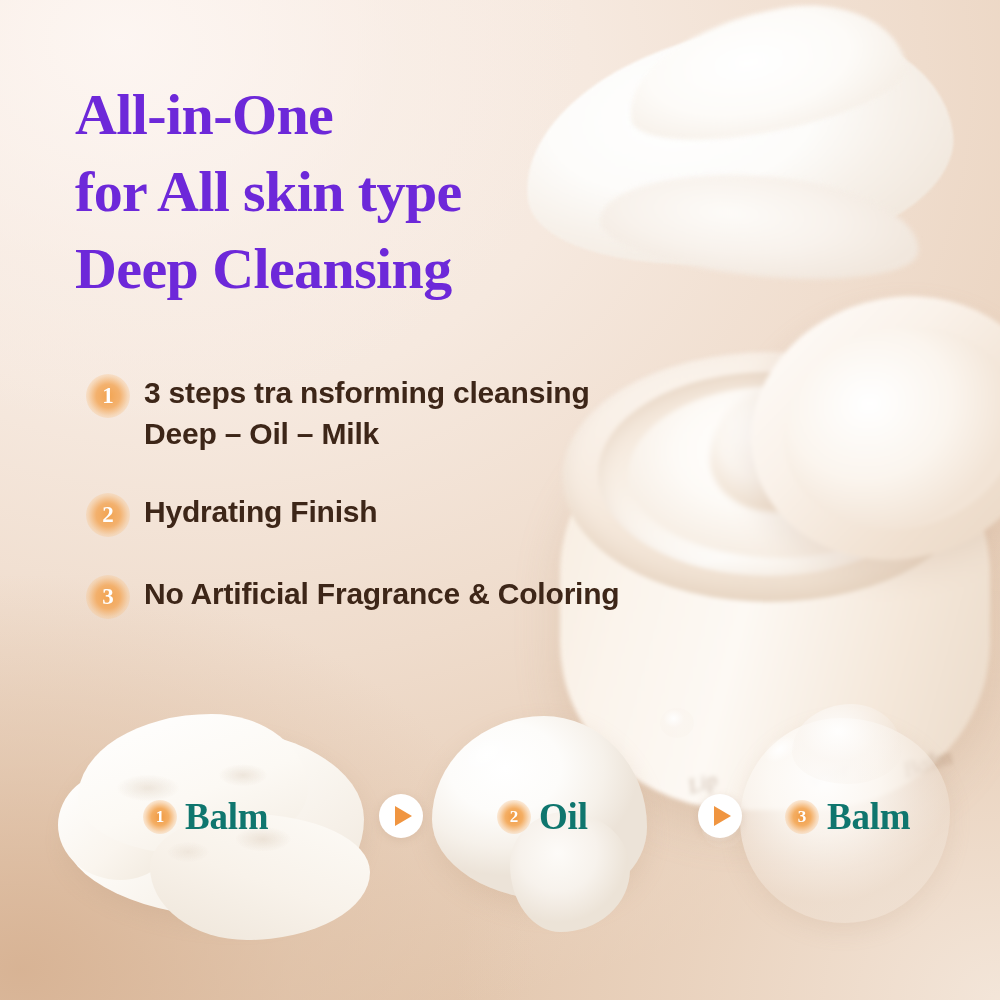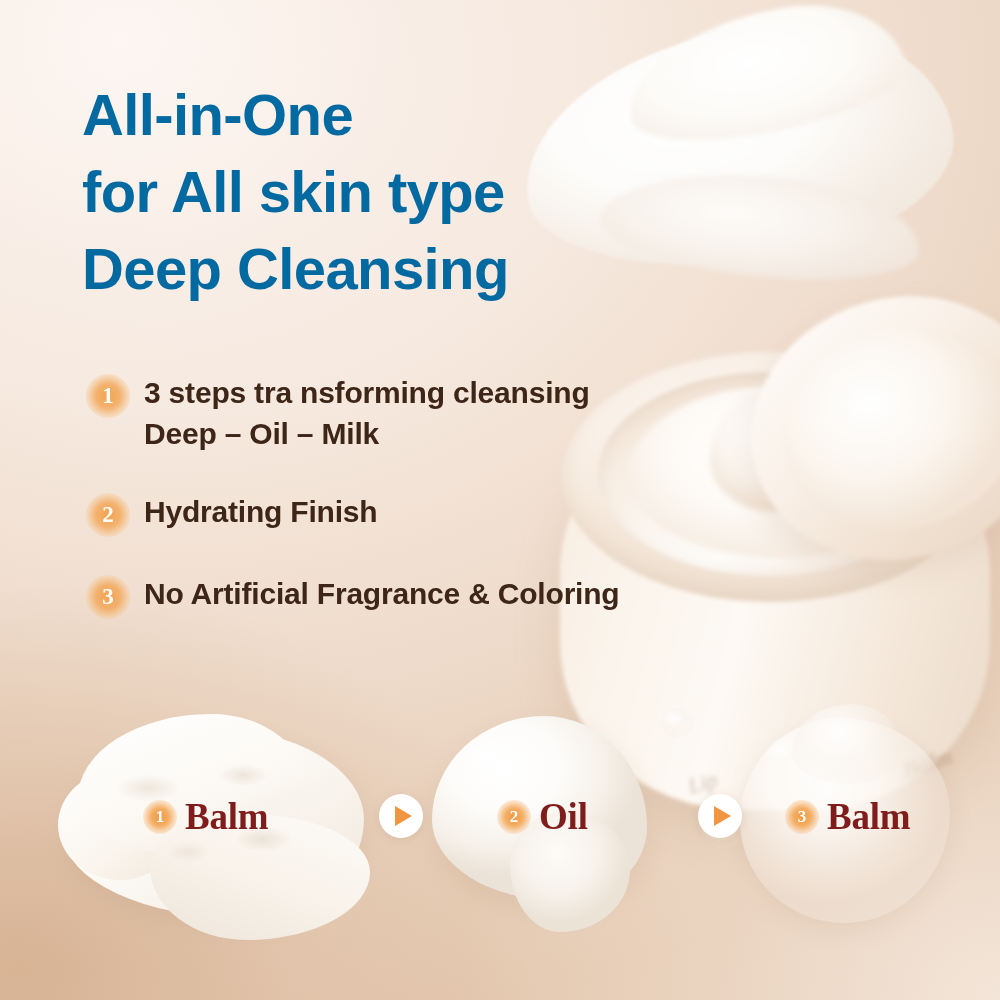--- a/index.html
+++ b/index.html
@@ -182,29 +182,29 @@
     height: 100px;
     border-radius: 52% 48% 46% 54% / 58% 62% 38% 42%;
     background: radial-gradient(60% 70% at 40% 40%, #fdfbf8 0%, #f8f2ec 55%, #f1e7dd 100%);
     filter: blur(2.4px);
     transform: rotate(5deg);
   }
 
   
   .heading {
     position: absolute;
-    left: 82px;
+    left: 75px;
     top: 76px;
     width: 620px;
-    font-family: Liberation Sans, sans-serif;
+    font-family: Liberation Serif, serif;
     font-weight: bold;
     font-size: 58px;
     line-height: 1.33;
     letter-spacing: -0.6px;
-    color: #0369a1;
+    color: #6d28d9;
   }
   .heading .hl { display: block; white-space: nowrap; }
 
   
   .features {
     position: absolute;
     left: 86px;
     top: 372px;
     width: 780px;
   }
@@ -358,21 +358,21 @@
     position: absolute; inset: 0;
     display: flex; align-items: center; justify-content: center;
     font-family: "Liberation Serif", serif;
     font-weight: bold; font-size: 17px; color: #ffffff;
   }
   .sw-text {
     font-family: "Liberation Serif", serif;
     font-weight: bold;
     font-size: 37px;
     letter-spacing: -0.2px;
-    color: #7f1d1d;
+    color: #0f766e;
   }
   .sw-label.l1 { left: 143px; top: 795px; }
   .sw-label.l2 { left: 497px; top: 795px; }
   .sw-label.l3 { left: 785px; top: 795px; }
 
   
   .play {
     position: absolute;
     width: 44px;
     height: 44px;

